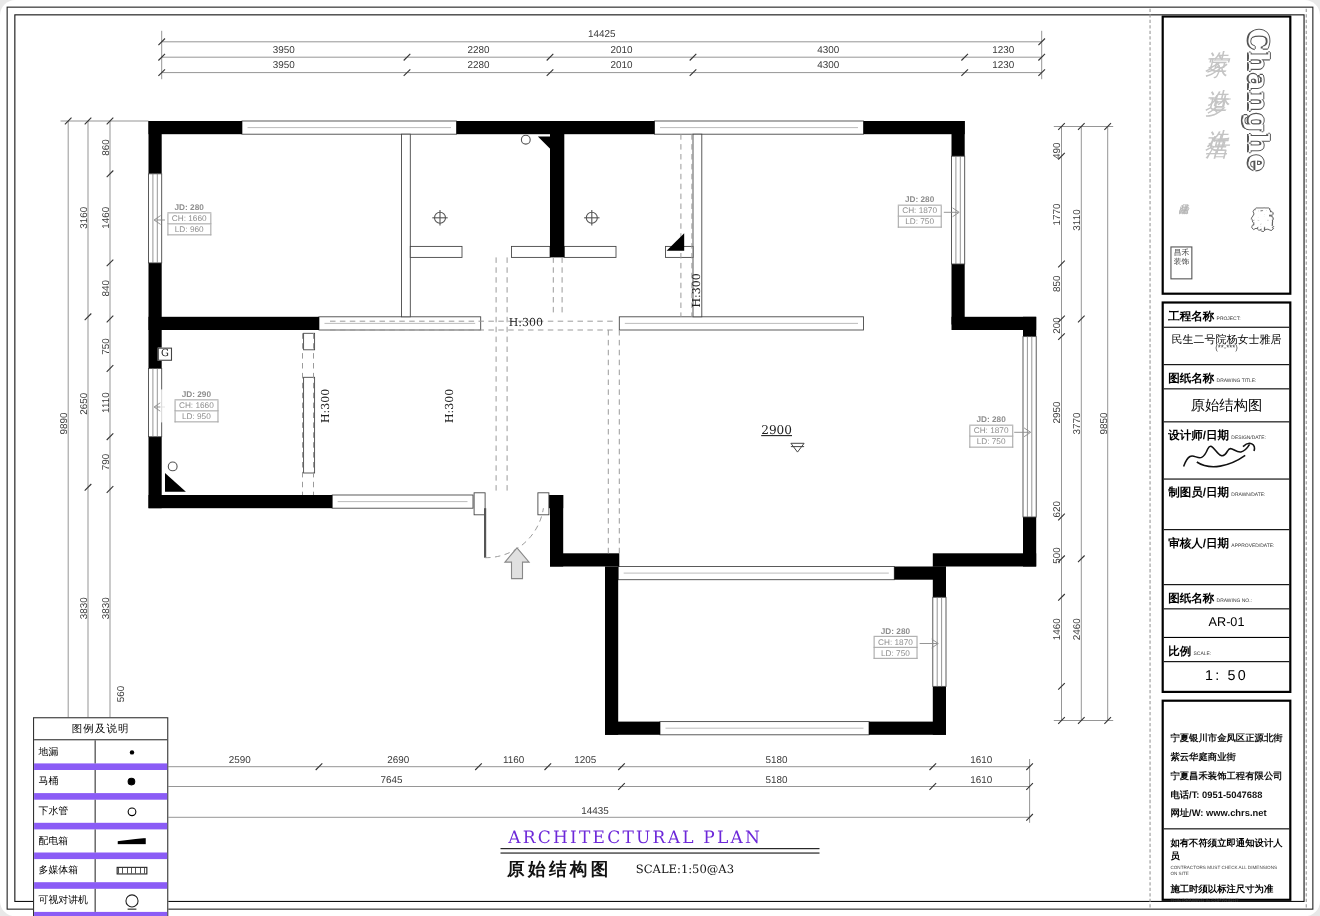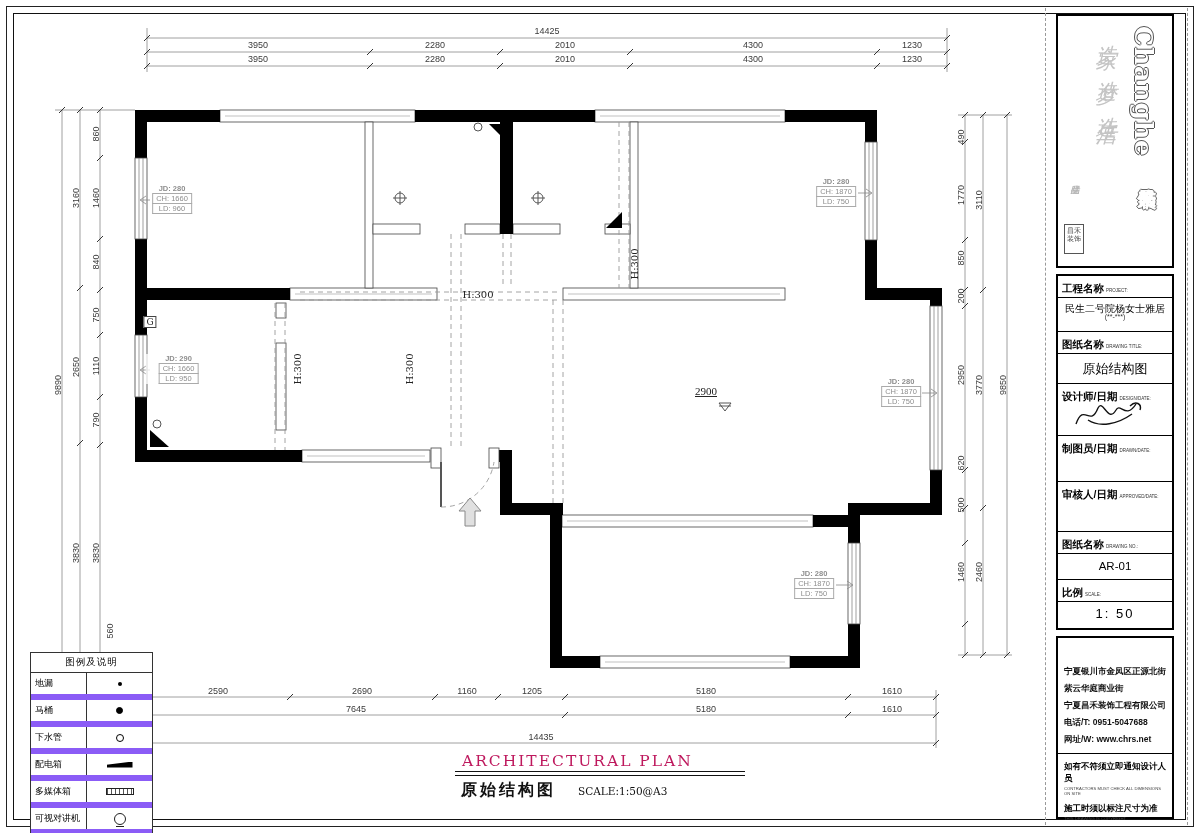--- a/index.html
+++ b/index.html
@@ -1,16 +1,16 @@
 <!DOCTYPE html>
 <html><head>
 <meta charset="utf-8">
 <style>
   html,body{margin:0;padding:0;background:#e8e8e8;font-family:"Liberation Sans",sans-serif;}
-  #sheet{position:relative;width:1200px;height:833px;background:#fff;overflow:hidden;}
+  #sheet{position:relative;width:1200px;height:833px;background:#fff;overflow:hidden;border-radius:14px;}
   .abs{position:absolute;}
   
   .border-outer{left:6px;top:6px;width:1186px;height:819px;border:1px solid #222;}
   .border-inner{left:13px;top:13px;width:1171px;height:805px;border:1.6px solid #111;}
   .foldline{border-left:1px dashed #999;width:0;top:8px;height:817px;}
   
   .dim-label{position:absolute;font-size:9px;color:#3a3a3a;white-space:nowrap;transform:translate(-50%,-50%);font-family:"Liberation Sans",sans-serif;}
   .plan-label{position:absolute;font-size:10px;color:#222;white-space:nowrap;transform:translate(-50%,-50%);font-family:"DejaVu Serif",serif;}
   .plan-label.gbox{border:1px solid #444;padding:0 2px;font-size:9px;background:#fff;}
   .plan-label.level{font-size:11px;text-decoration:underline;}
@@ -45,21 +45,21 @@
   .lg-sym{flex:1;display:flex;align-items:center;justify-content:center;}
   .sym-dot1{width:4px;height:4px;background:#000;border-radius:50%;}
   .sym-dot2{width:5px;height:5px;background:#000;border-radius:50%;border:1px solid #000;}
   .sym-ring{width:6px;height:6px;border:1.2px solid #000;border-radius:50%;}
   .sym-power{width:26px;height:6px;background:#000;clip-path:polygon(0 55%,100% 0,100% 100%,0 100%);}
   .sym-media{width:28px;height:7px;border:1px solid #222;box-sizing:border-box;background:repeating-linear-gradient(90deg,#555 0 1px,transparent 1px 4px);}
   .sym-intercom{width:10px;height:10px;border:1px solid #222;border-radius:50%;position:relative;font-size:5px;text-align:center;line-height:9px;color:#222;}
   .sym-intercom:after{content:"";position:absolute;left:1px;right:1px;bottom:-3px;border-bottom:1px solid #222;}
   .sym-manifold{width:26px;height:8px;border:1px solid #222;border-radius:3px;box-sizing:border-box;background:repeating-linear-gradient(90deg,transparent 0 3px,#777 3px 4px);}
   
-  #plan-title-en{position:absolute;left:462px;top:752px;font-size:15.5px;letter-spacing:2px;font-family:"DejaVu Serif",serif;color:#be185d;}
+  #plan-title-en{position:absolute;left:462px;top:752px;font-size:15.5px;letter-spacing:2px;font-family:"DejaVu Serif",serif;color:#6d28d9;}
   #plan-title-underline{position:absolute;left:455px;top:771px;width:290px;height:3px;border-top:1.6px solid #111;border-bottom:1px solid #111;}
   #plan-title-cn{position:absolute;left:461px;top:780px;font-size:16px;font-weight:bold;color:#111;letter-spacing:3px;}
   #plan-title-scale{position:absolute;left:578px;top:785px;font-size:10.5px;font-family:"DejaVu Serif",serif;color:#111;}
 </style>
 </head>
 <body>
 
 <div id="sheet">
 
   <div class="abs border-outer"></div>
@@ -329,21 +329,21 @@
       <div class="dim-label rot" style="left: 961px; top: 572px;">1460</div>
       <div class="dim-label rot" style="left: 979px; top: 200px;">3110</div>
       <div class="dim-label rot" style="left: 979px; top: 385px;">3770</div>
       <div class="dim-label rot" style="left: 979px; top: 572px;">2460</div>
       <div class="dim-label rot" style="left: 1003px; top: 385px;">9850</div>
       <div class="plan-label" style="left: 478px; top: 294px;">H:300</div>
       <div class="plan-label rot" style="left: 297px; top: 369px;">H:300</div>
       <div class="plan-label rot" style="left: 409px; top: 369px;">H:300</div>
       <div class="plan-label rot" style="left: 634px; top: 264px;">H:300</div>
       <div class="plan-label gbox" style="left: 150px; top: 322px;">G</div>
-      <div class="plan-label level" style="left: 706px; top: 391px; font-family: Liberation Serif, serif;">2900</div>
+      <div class="plan-label level" style="left: 706px; top: 391px;">2900</div>
       <div class="win-tag" style="left: 172px; top: 199px;">
         <span class="l1">JD: 280</span>
         <span class="l2">CH: 1660</span>
         <span class="l3">LD: 960</span>
       </div>
       <div class="win-tag" style="left: 172px; top: 369px; padding-left: 13px;">
         <span class="l1">JD: 290</span>
         <span class="l2">CH: 1660</span>
         <span class="l3">LD: 950</span>
       </div>

